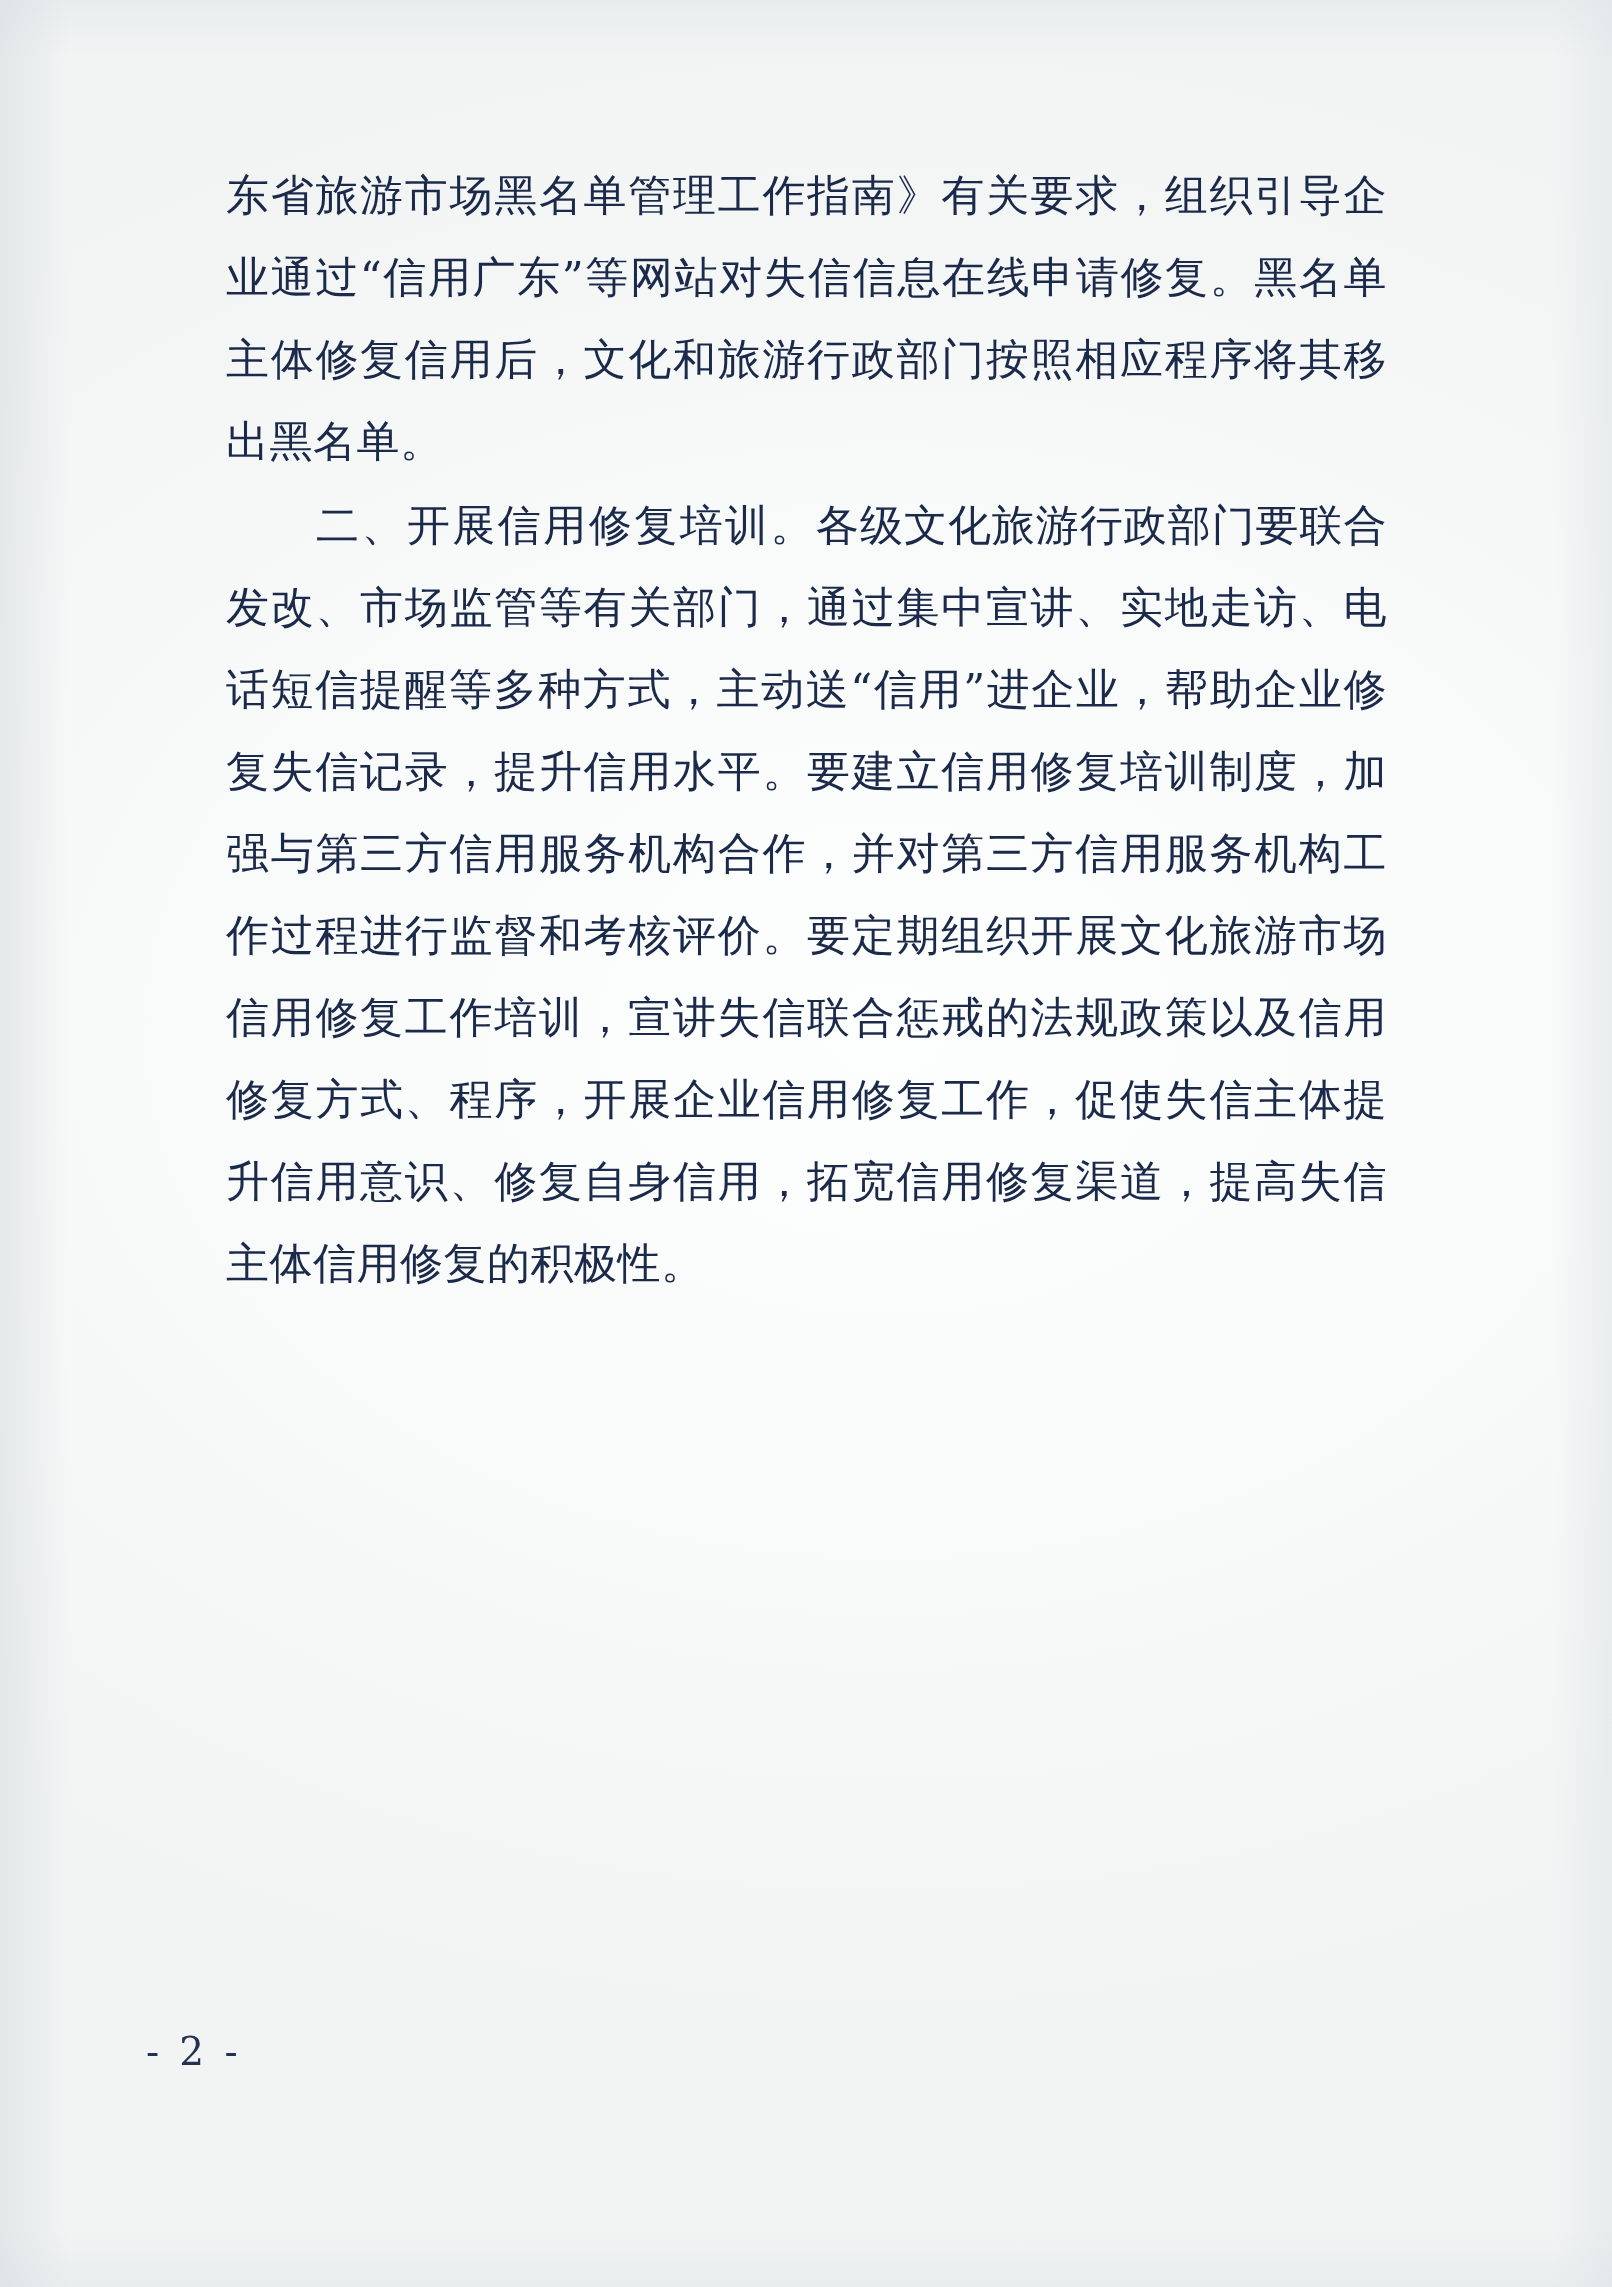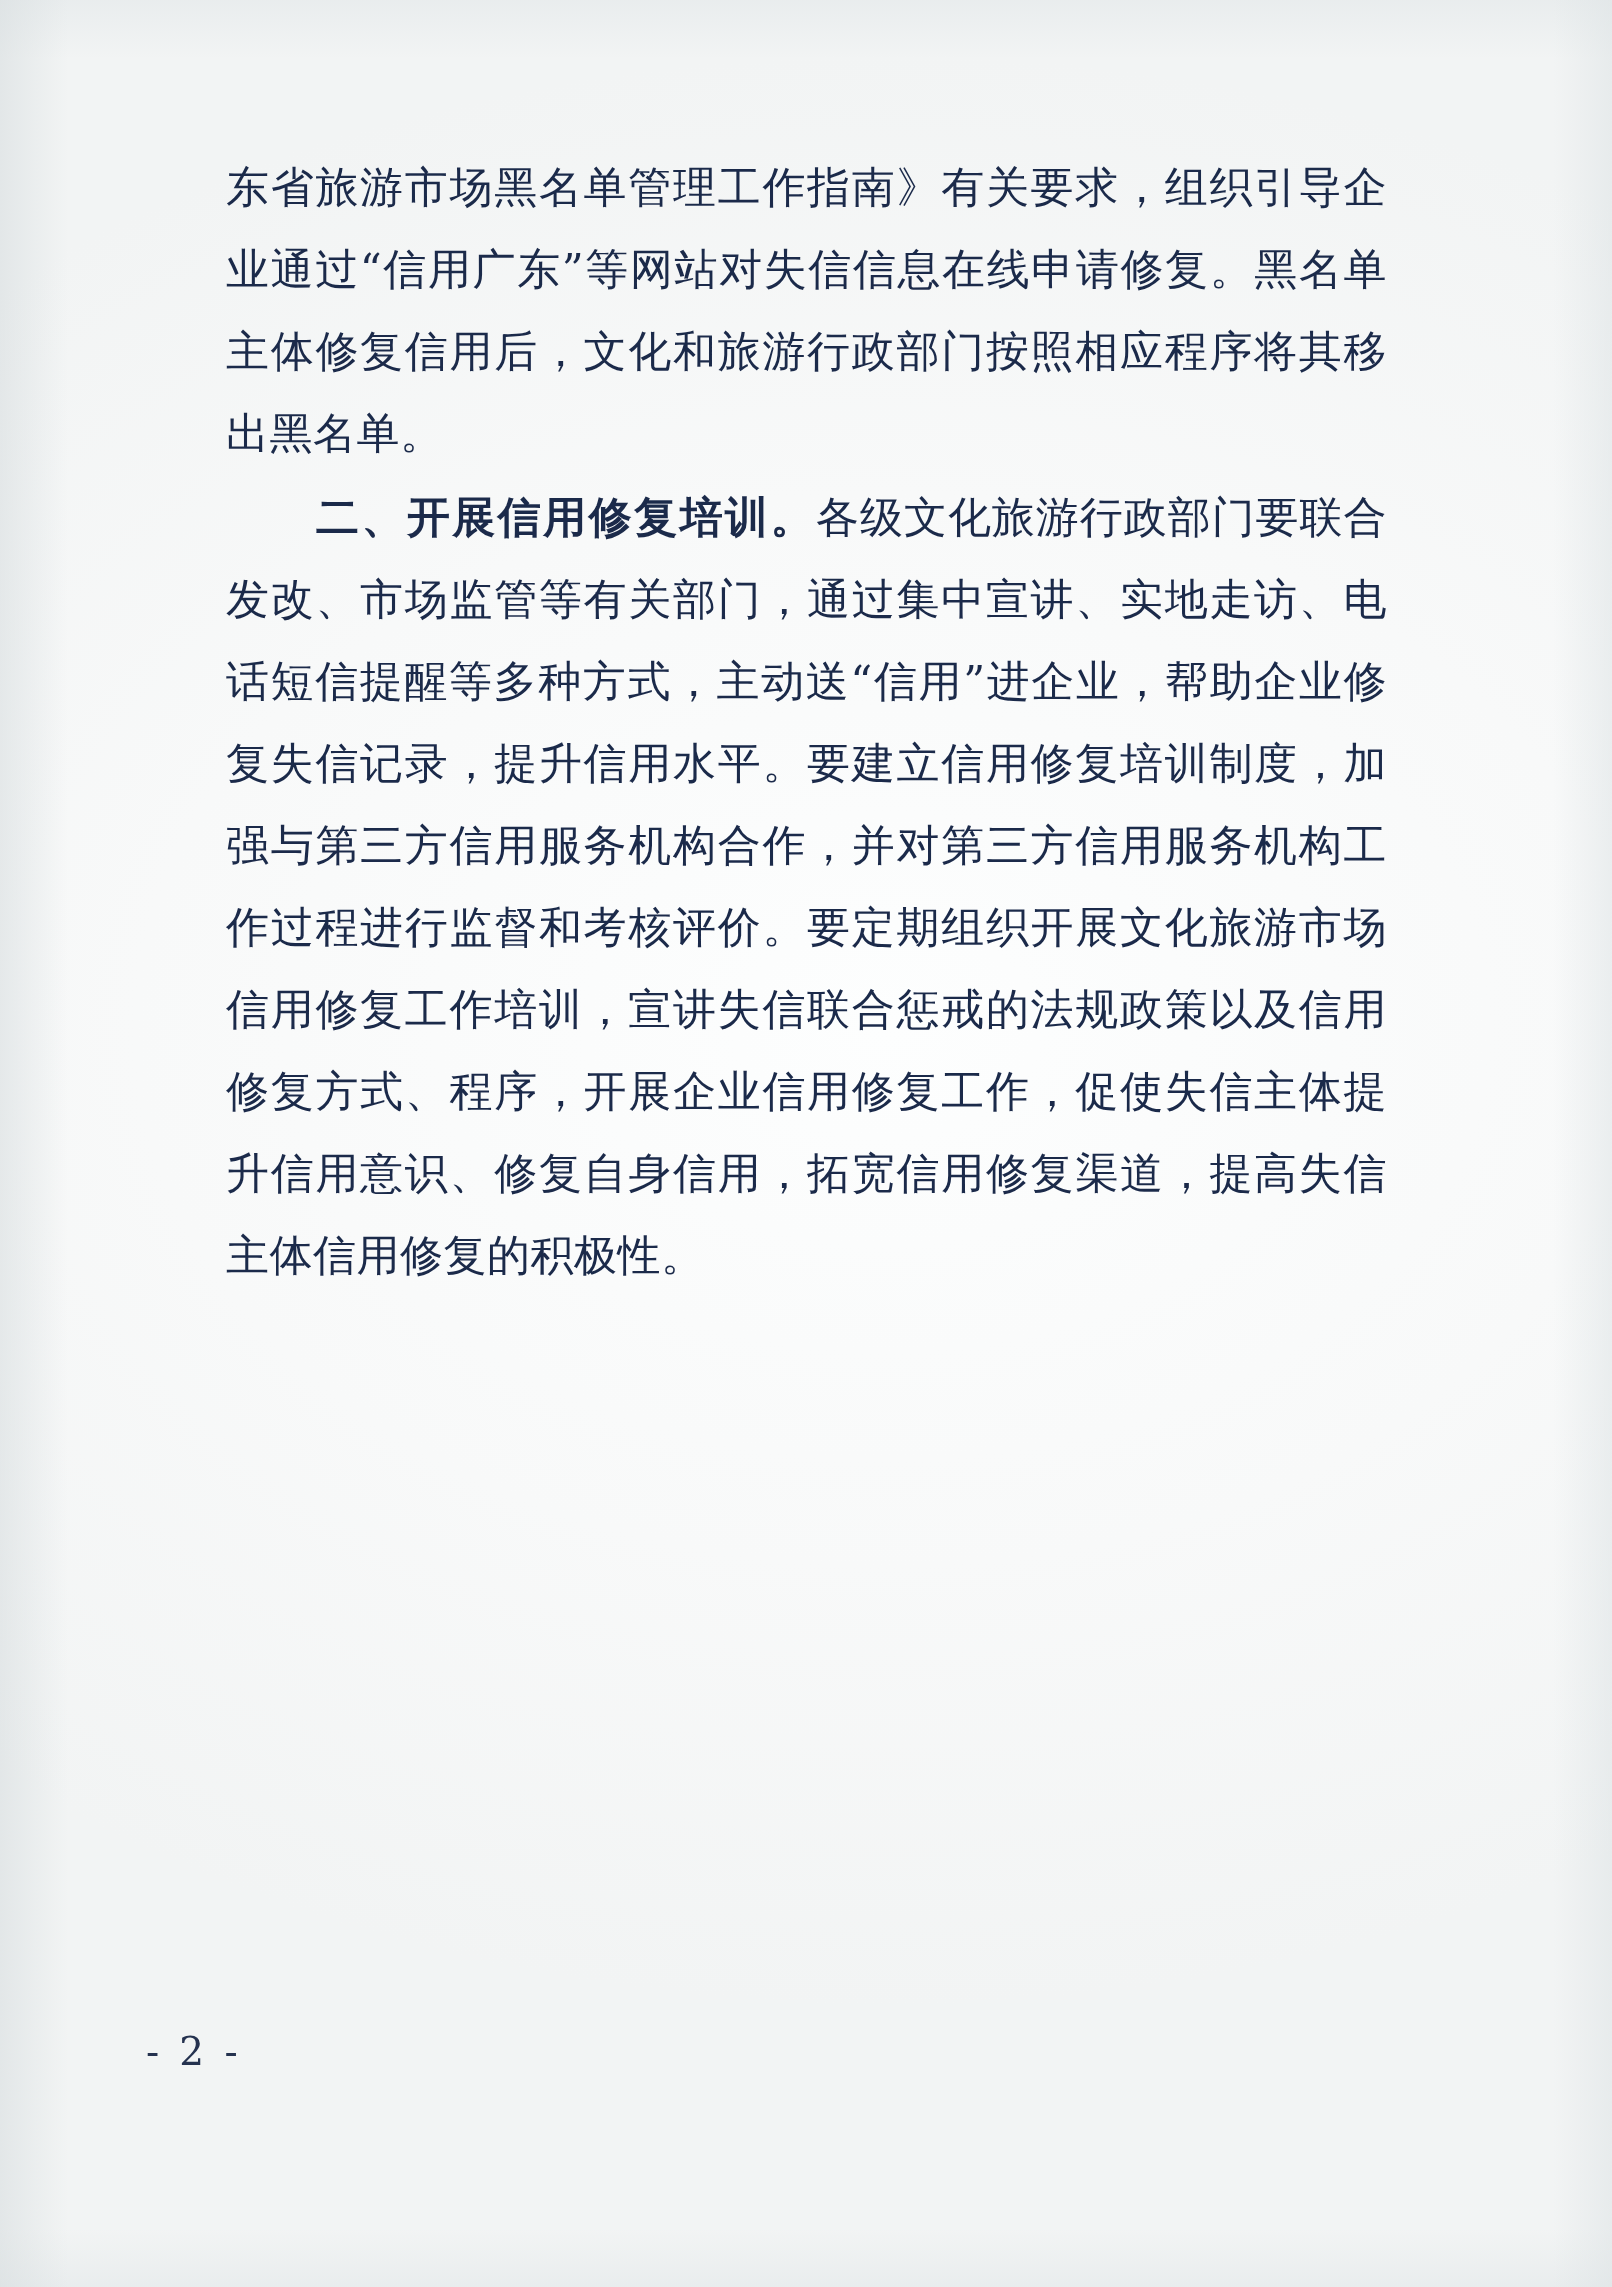--- a/index.html
+++ b/index.html
@@ -29,42 +29,42 @@
     background:
       linear-gradient(90deg, rgba(214,220,222,0.55) 0px, rgba(255,255,255,0) 68px),
       linear-gradient(270deg, rgba(220,226,228,0.5) 0px, rgba(255,255,255,0) 59px),
       linear-gradient(180deg, rgba(222,228,230,0.45) 0px, rgba(255,255,255,0) 59px),
       linear-gradient(0deg, rgba(222,228,230,0.45) 0px, rgba(255,255,255,0) 59px);
     pointer-events: none;
   }
   .content {
     position: absolute;
     left: 226px;
-    top: 146px;
+    top: 154px;
     width: 1161px;
   }
   p.para {
     margin: 0 0 0 0;
     font-size: 43px;
     line-height: 82px;
     color: #1b2a4a;
     text-align: justify;
     text-justify: inter-character;
     letter-spacing: 0.5px;
     font-family: "DejaVu Serif", serif;
     text-indent: 0;
   }
   p.indent {
     text-indent: 90px;
   }
   p.para + p.para {
     margin-top: 2px;
   }
   .heading-run {
-    font-weight: bold;
+    font-weight: normal;
     letter-spacing: 2px;
   }
   .page-number {
     position: absolute;
     left: 146px;
     top: 2029px;
     font-size: 39px;
     color: #25324f;
     letter-spacing: 3.9px;
     font-family: "DejaVu Serif", serif;

